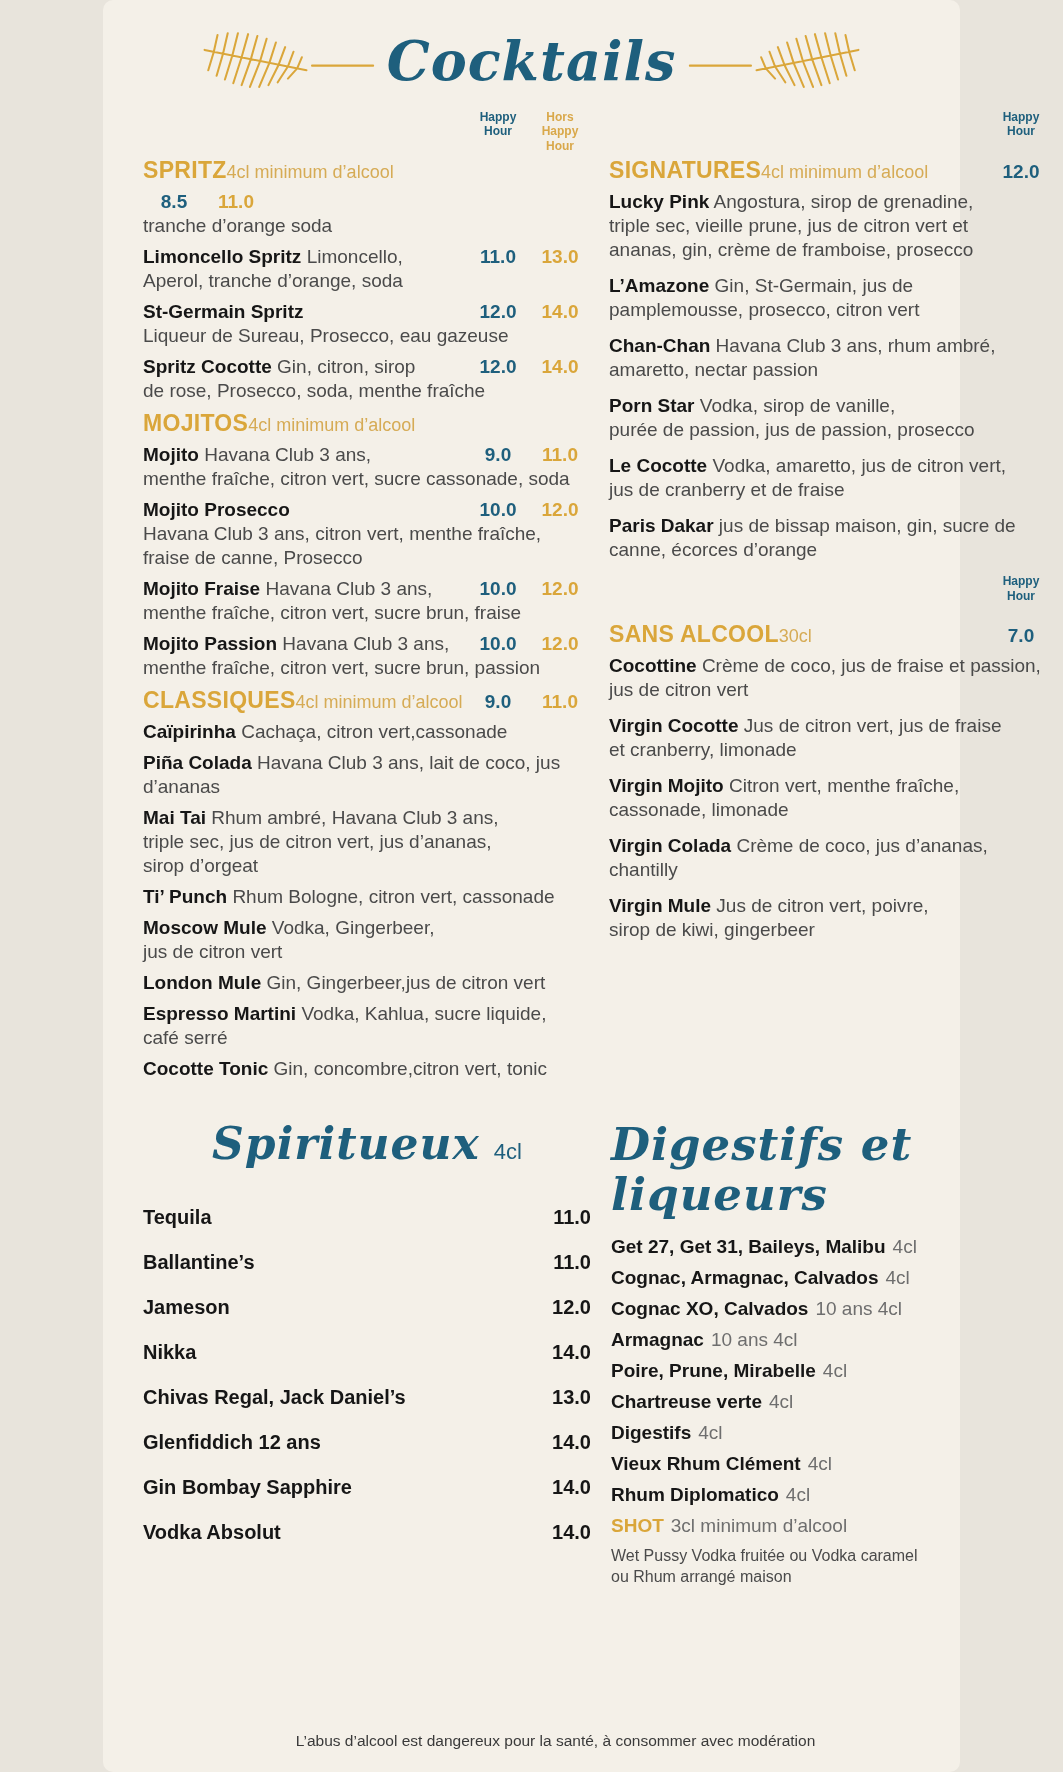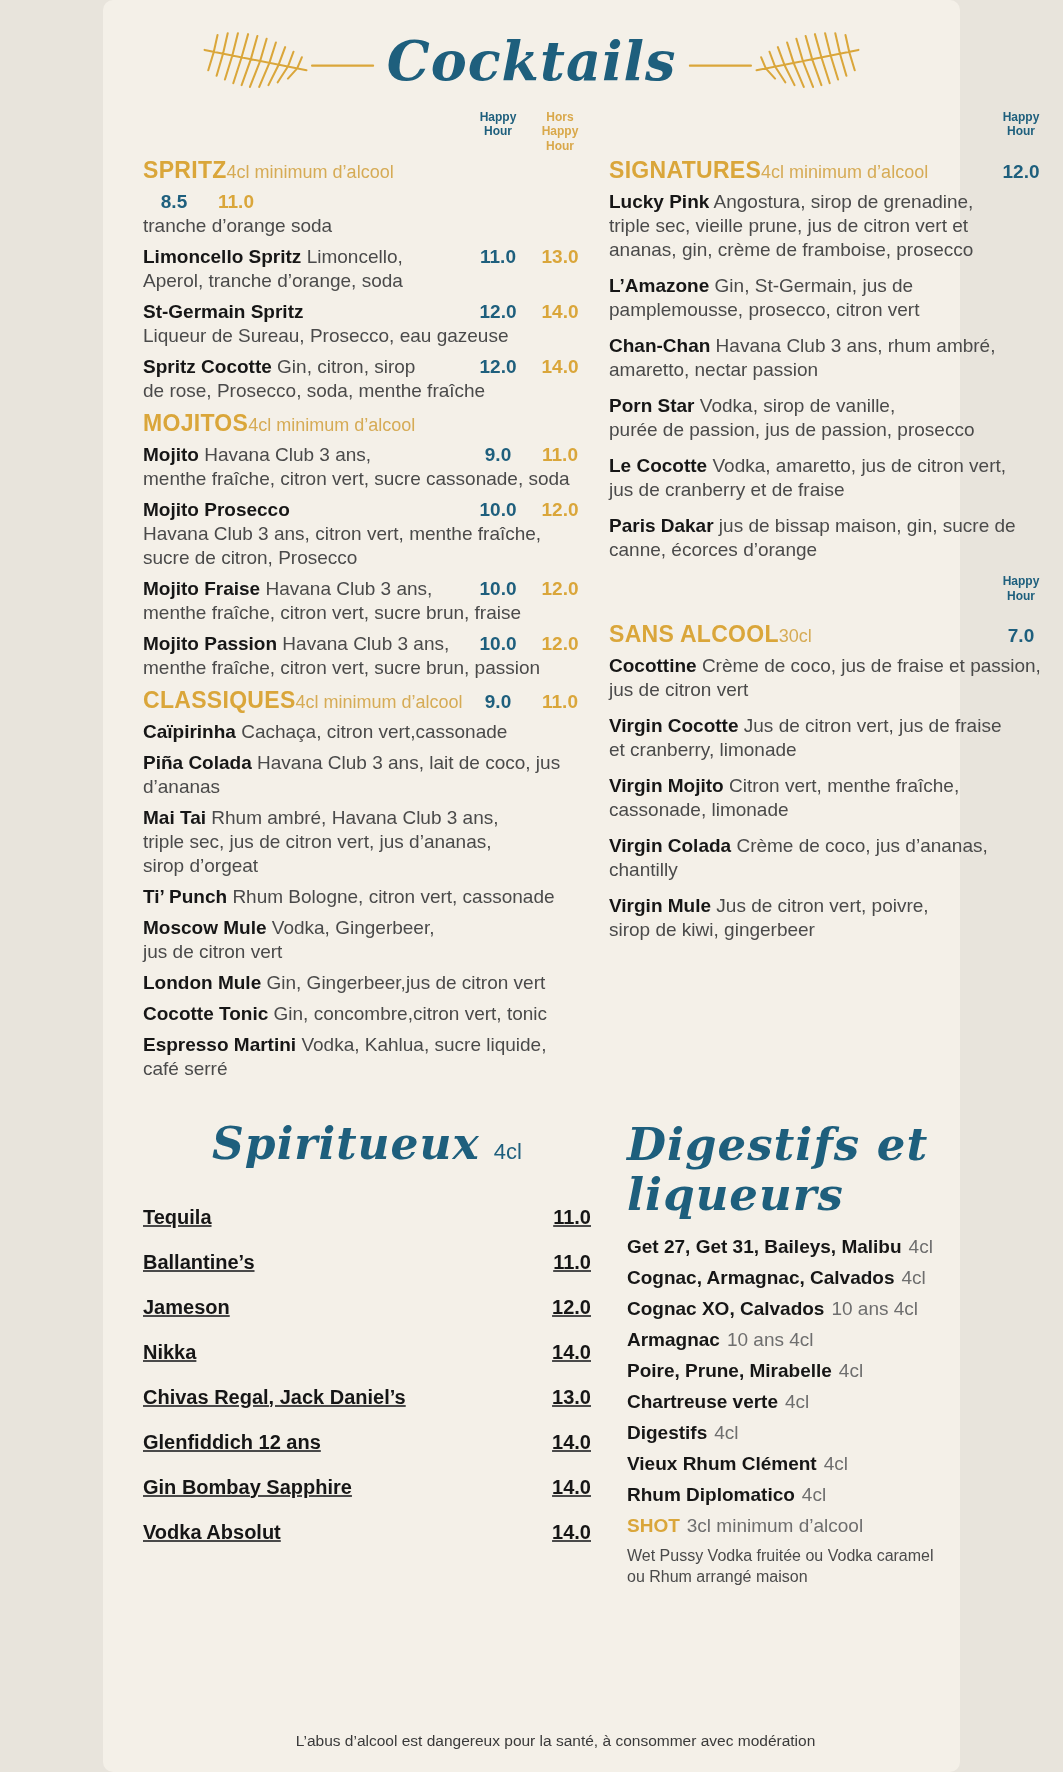--- a/index.html
+++ b/index.html
@@ -29,30 +29,30 @@
   .pricehdr .ph.hhh{color:#d9a84a;text-align:center;}
   .sechead{margin:4px 0 6px;}
   .sec-name{color:#daa63a;font-weight:700;font-size:23px;letter-spacing:.3px;}
   .sec-note{color:#d6ab55;font-size:18px;text-align:right;}
   .item{margin-bottom:7px;font-size:19px;line-height:24px;}
   .col-right .item{margin-bottom:12px;}
   .item b{color:#161616;font-weight:700;}
   .rest{white-space:nowrap;}
   .mt{margin-top:10px;}
   
-  .bottom{display:flex;gap:36px;margin-top:18px;}
+  .bottom{display:flex;gap:20px;margin-top:18px;}
   .bcol-left{width:448px;flex:0 0 auto;}
   .bcol-right{width:505px;flex:0 0 auto;}
   .script-wrap{display:flex;align-items:baseline;justify-content:center;gap:14px;margin:14px 0 6px;}
   .script{font-family:"DejaVu Serif",serif;font-style:italic;font-weight:700;
     color:#1e5f7d;font-size:44px;letter-spacing:1px;line-height:1.1;}
   .script.dig{font-size:45px;}
   .script-unit{font-size:22px;color:#1e5f7d;font-weight:400;}
   .sp-list{margin-top:36px;}
-  .sp-row{display:flex;justify-content:space-between;align-items:baseline;margin-bottom:21px;font-size:20px;line-height:24px;text-decoration:underline;}
+  .sp-row{display:flex;justify-content:space-between;align-items:baseline;margin-bottom:21px;font-size:20px;line-height:24px;}
   .sp-name{font-weight:700;color:#161616;white-space:nowrap;}
   .sp-price{font-weight:700;color:#161616;}
   .dg-list{margin-top:16px;}
   .dg-row{display:flex;align-items:baseline;margin-bottom:8px;font-size:19px;line-height:23px;}
   .dg-name{font-weight:700;color:#161616;white-space:nowrap;}
   .dg-name.gold{color:#daa63a;}
   .dg-suffix{color:#6e6e6e;margin-left:7px;flex:1 1 auto;white-space:nowrap;}
   .dg-price{font-weight:700;color:#161616;width:62px;flex:0 0 auto;text-align:right;}
   .shot-desc{font-size:16px;color:#4a4a4a;line-height:21px;}
   
@@ -150,21 +150,21 @@
           </div>
           <div class="rest">menthe fraîche, citron vert, sucre cassonade, soda</div>
         </div>
         <div class="item">
           <div class="row">
             <div class="text"><b>Mojito Prosecco</b></div>
             <div class="p hh">10.0</div>
             <div class="p hhh">12.0</div>
           </div>
           <div class="rest">Havana Club 3 ans, citron vert, menthe fraîche,</div>
-          <div class="rest">sucre de citron, Prosecco</div>
+          <div class="rest">fraise de canne, Prosecco</div>
         </div>
         <div class="item">
           <div class="row">
             <div class="text"><b>Mojito Fraise</b> <span>Havana Club 3 ans,</span></div>
             <div class="p hh">10.0</div>
             <div class="p hhh">12.0</div>
           </div>
           <div class="rest">menthe fraîche, citron vert, sucre brun, fraise</div>
         </div>
         <div class="item">
@@ -221,32 +221,32 @@
         </div>
         <div class="item">
           <div class="row">
             <div class="text"><b>London Mule</b> <span>Gin, Gingerbeer,jus de citron vert</span></div>
             <div class="p hh"></div>
             <div class="p hhh"></div>
           </div>
         </div>
         <div class="item">
           <div class="row">
+            <div class="text"><b>Espresso Martini</b> <span>Vodka, Kahlua, sucre liquide,</span></div>
+            <div class="p hh"></div>
+            <div class="p hhh"></div>
+          </div>
+          <div class="rest">café serré</div>
+        </div>
+        <div class="item">
+          <div class="row">
             <div class="text"><b>Cocotte Tonic</b> <span>Gin, concombre,citron vert, tonic</span></div>
             <div class="p hh"></div>
             <div class="p hhh"></div>
           </div>
-        </div>
-        <div class="item">
-          <div class="row">
-            <div class="text"><b>Espresso Martini</b> <span>Vodka, Kahlua, sucre liquide,</span></div>
-            <div class="p hh"></div>
-            <div class="p hhh"></div>
-          </div>
-          <div class="rest">café serré</div>
         </div>
       </div>
     <div class="col-right" id="col-right">
         <div class="row pricehdr">
           <div class="text"></div>
           <div class="ph hh">Happy Hour</div>
           <div class="ph hhh">Hors Happy Hour</div>
         </div>
         <div class="row sechead">
           <div class="text"><span class="sec-name">SIGNATURES</span><span class="sec-note">4cl minimum d’alcool</span></div>

